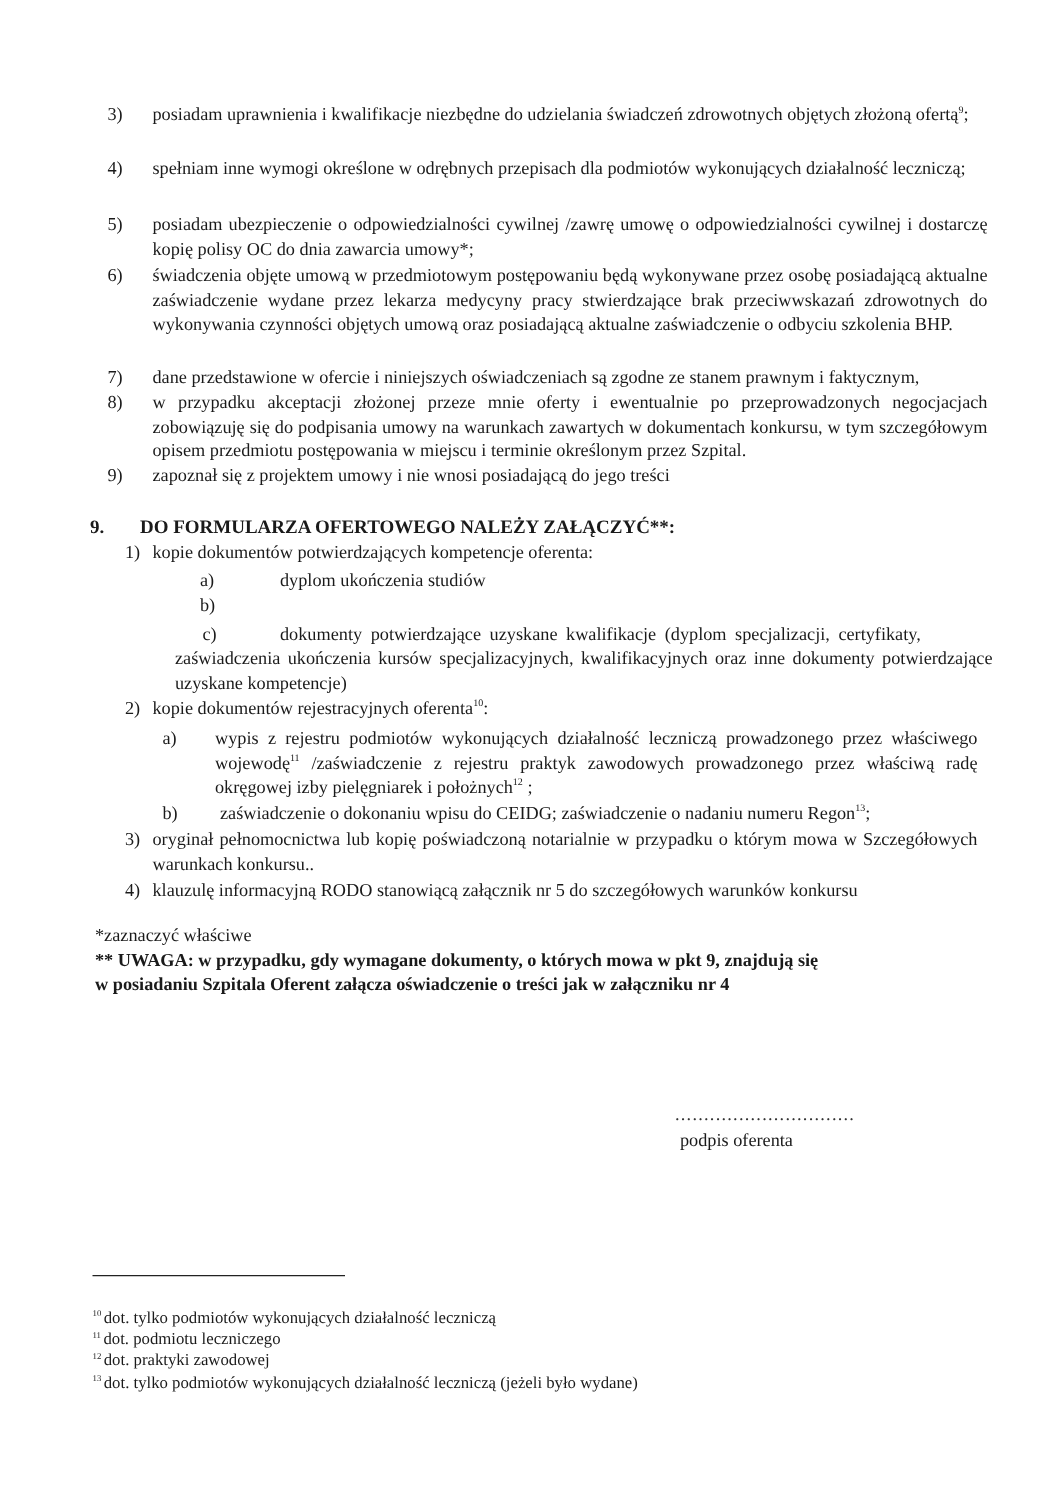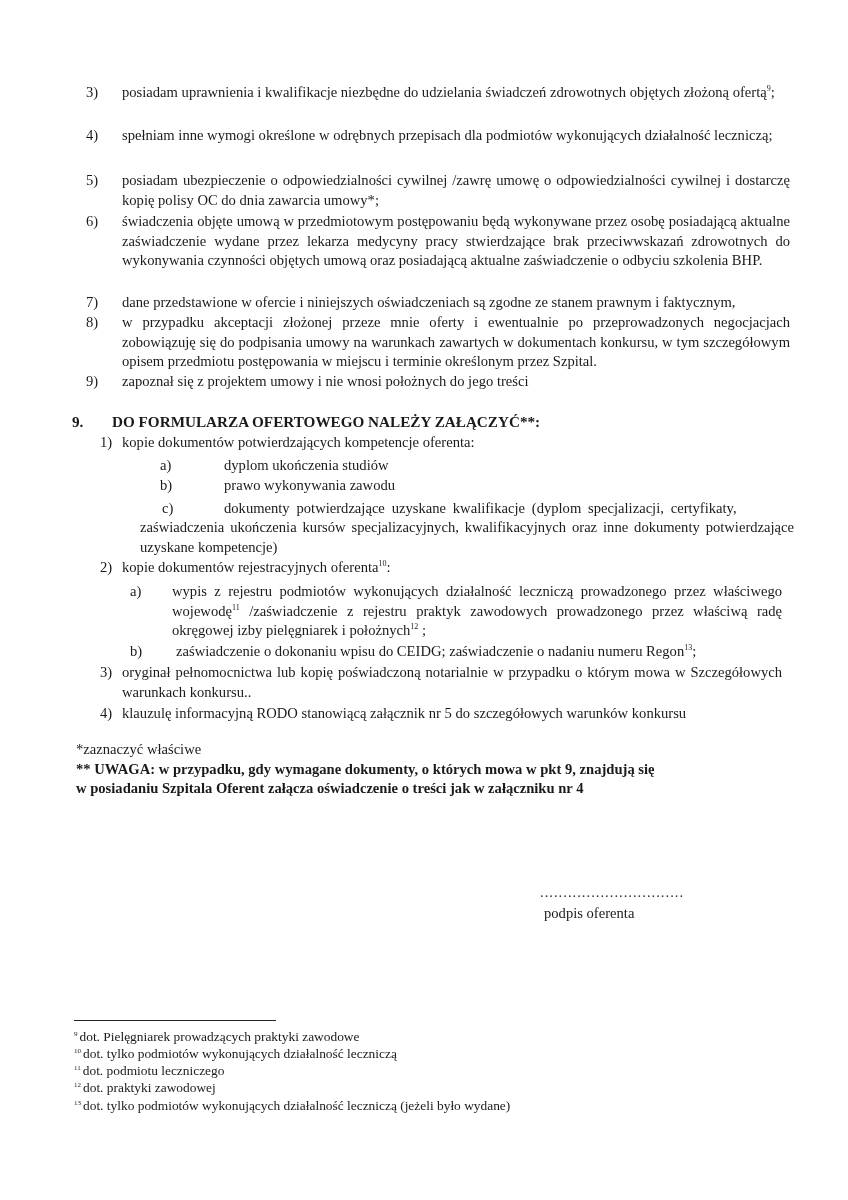--- a/index.html
+++ b/index.html
@@ -62,41 +62,40 @@
     <div class="txt">dane przedstawione w ofercie i niniejszych oświadczeniach są zgodne ze stanem prawnym i faktycznym,</div>
   </div>
 
   <div class="item" style="top:313px;">
     <span class="num">8)</span>
     <div class="txt">w przypadku akceptacji złożonej przeze mnie oferty i ewentualnie po przeprowadzonych negocjacjach zobowiązuję się do podpisania umowy na warunkach zawartych w dokumentach konkursu, w tym szczegółowym opisem przedmiotu postępowania w miejscu i terminie określonym przez Szpital.</div>
   </div>
 
   <div class="item" style="top:372px;">
     <span class="num">9)</span>
-    <div class="txt">zapoznał się z projektem umowy i nie wnosi położnych do jego treści</div>
+    <div class="txt">zapoznał się z projektem umowy i nie wnosi posiadającą do jego treści</div>
   </div>
 
   <div class="sec-head">
     <span class="n">9.</span>
     <span class="t">DO FORMULARZA OFERTOWEGO NALEŻY ZAŁĄCZYĆ**:</span>
   </div>
 
   <div class="sub" style="top:433px;">
     <span class="num">1)</span>
     <div class="txt">kopie dokumentów potwierdzających kompetencje oferenta:</div>
   </div>
 
   <div class="lt" style="left:160px; top:456px;">
     <span class="num">a)</span>
     <div class="txt" style="margin-left:64px;">dyplom ukończenia studiów</div>
   </div>
 
   <div class="lt" style="left:160px; top:476px;">
     <span class="num">b)</span>
-    <div class="txt" style="margin-left:64px;">prawo wykonywania zawodu</div>
   </div>
 
   <div style="position:absolute; left:162px; top:499px; width:628px; white-space:nowrap;">
     <span style="position:absolute; left:0;">c)</span>
     <span style="position:absolute; left:62px; word-spacing:3.2px;">dokumenty potwierdzające uzyskane kwalifikacje (dyplom specjalizacji, certyfikaty,</span>
   </div>
   <div style="position:absolute; left:140px; top:518px; width:654px; text-align:justify; text-align-last:left;">zaświadczenia ukończenia kursów specjalizacyjnych, kwalifikacyjnych oraz inne dokumenty potwierdzające uzyskane kompetencje)</div>
 
   <div class="sub" style="top:558px;">
     <span class="num">2)</span>
@@ -124,19 +123,18 @@
   </div>
 
   <div class="note" style="top:740px;">*zaznaczyć właściwe</div>
   <div class="note bold" style="top:760px; white-space:nowrap;">** UWAGA: w przypadku, gdy wymagane dokumenty, o których mowa w pkt 9, znajdują się</div>
   <div class="note bold" style="top:779px; white-space:nowrap;">w  posiadaniu Szpitala Oferent załącza oświadczenie o treści jak w załączniku nr 4</div>
 
   <div class="sig-dots">...............................</div>
   <div class="sig-label">podpis oferenta</div>
 
   <div class="fn-rule"></div>
-  <div class="fn" style="top:1028px;"><sup>9</sup><span>dot. Pielęgniarek prowadzących praktyki zawodowe</span></div>
   <div class="fn" style="top:1045px;"><sup>10</sup><span>dot. tylko podmiotów wykonujących działalność leczniczą</span></div>
   <div class="fn" style="top:1062px;"><sup>11</sup><span>dot. podmiotu leczniczego</span></div>
   <div class="fn" style="top:1079px;"><sup>12</sup><span>dot. praktyki zawodowej</span></div>
   <div class="fn" style="top:1097px;"><sup>13</sup><span>dot. tylko podmiotów wykonujących działalność leczniczą (jeżeli było wydane)</span></div>
 
 </div>
 
 </body></html>

